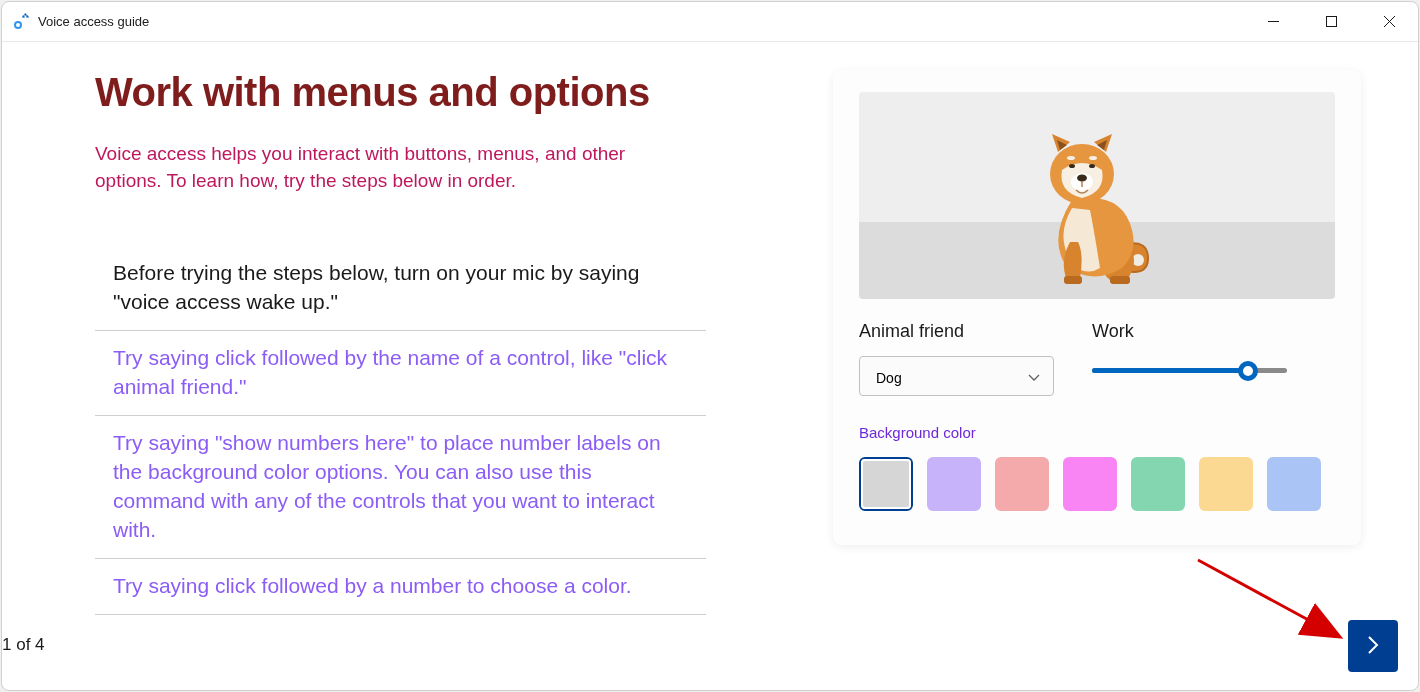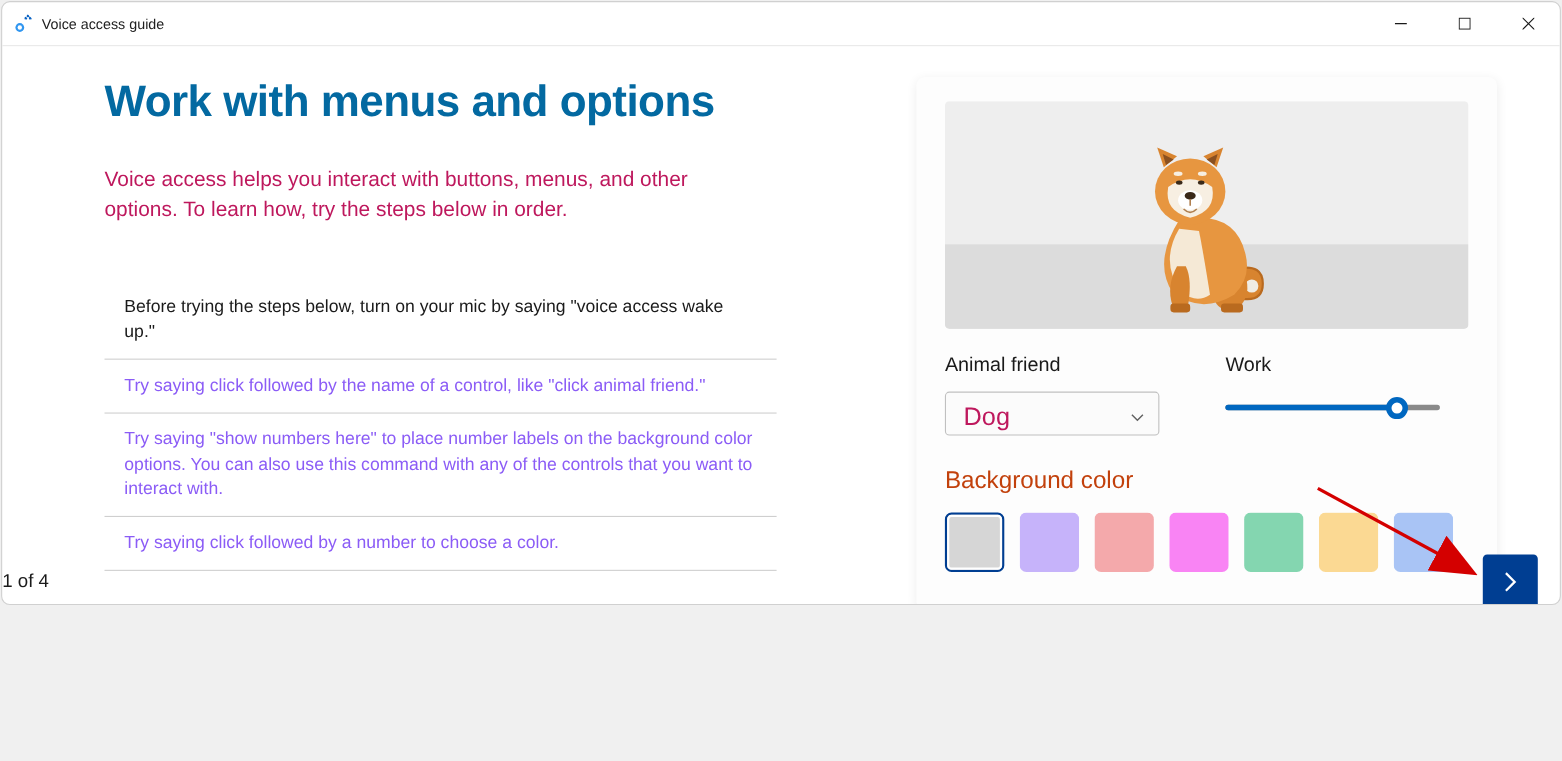--- a/index.html
+++ b/index.html
@@ -5,21 +5,21 @@
     * { margin: 0; padding: 0; box-sizing: border-box; }
     body {
       font-family: "Segoe UI", -apple-system, sans-serif;
       background: #f0f0f0;
       width: 1420px;
       height: 692px;
       overflow: hidden;
     }
     .window {
       width: 1418px;
-      height: 549px;
+      height: 690px;
       background: #ffffff;
       border: 1px solid #d0d0d0;
       border-radius: 8px;
       margin: 1px;
       display: flex;
       flex-direction: column;
       overflow: hidden;
       position: relative;
     }
     .titlebar {
@@ -59,37 +59,37 @@
       display: flex;
       position: relative;
     }
     .left-pane {
       width: 803px;
       padding: 28px 90px 20px 93px;
     }
     .page-title {
       font-size: 40px;
       font-weight: 600;
-      color: #0369a1;
-      margin-bottom: 36px;
+      color: #7f1d1d;
+      margin-bottom: 26px;
       letter-spacing: -0.5px;
     }
     .intro {
       font-size: 19px;
       line-height: 1.4;
       color: #be185d;
       margin-bottom: 52px;
       max-width: 600px;
     }
     .steps {
       width: 611px;
     }
     .step {
       padding: 13px 18px;
-      font-size: 16px;
+      font-size: 21px;
       line-height: 1.38;
       border-bottom: 1px solid #cfcfcf;
     }
     .step.active {
       color: #1a1a1a;
       font-weight: 400;
     }
     .step.inactive {
       color: #8b5cf6;
     }
@@ -121,41 +121,41 @@
     .stage-top { position:absolute; top:0; left:0; right:0; height:130px; background:#eeeeee; }
     .stage-bottom { position:absolute; bottom:0; left:0; right:0; height:77px; background:#dcdcdc; }
     .dog {
       position: absolute;
       left: 50%;
       top: 38px;
       transform: translateX(-50%);
     }
     .controls-row {
       display: flex;
-      gap: 60px;
+      gap: 38px;
       margin-bottom: 28px;
     }
     .ctrl-label {
       font-size: 18px;
       color: #1a1a1a;
       margin-bottom: 14px;
       display: block;
     }
     .dropdown {
       width: 195px;
       height: 40px;
       border: 1px solid #c0c0c0;
       border-radius: 4px;
       background: #fbfbfb;
       display: flex;
       align-items: center;
       justify-content: space-between;
       padding: 4px 12px 0 16px;
-      font-size: 23px;
-      color: #be185d;
+      font-size: 14px;
+      color: #000000;
       cursor: pointer;
     }
     .slider-wrap {
       width: 195px;
       padding-top: 12px;
     }
     .slider-track {
       position: relative;
       height: 5px;
       border-radius: 3px;
@@ -173,22 +173,22 @@
       left: 80%;
       top: 50%;
       transform: translate(-50%, -50%);
       width: 20px;
       height: 20px;
       border-radius: 50%;
       background: #ffffff;
       border: 5px solid #0067c0;
     }
     .bg-label {
-      font-size: 22px;
-      color: #c2410c;
+      font-size: 15px;
+      color: #6d28d9;
       margin-bottom: 16px;
     }
     .swatches {
       display: flex;
       gap: 14px;
     }
     .swatch {
       width: 54px;
       height: 54px;
       border-radius: 6px;

